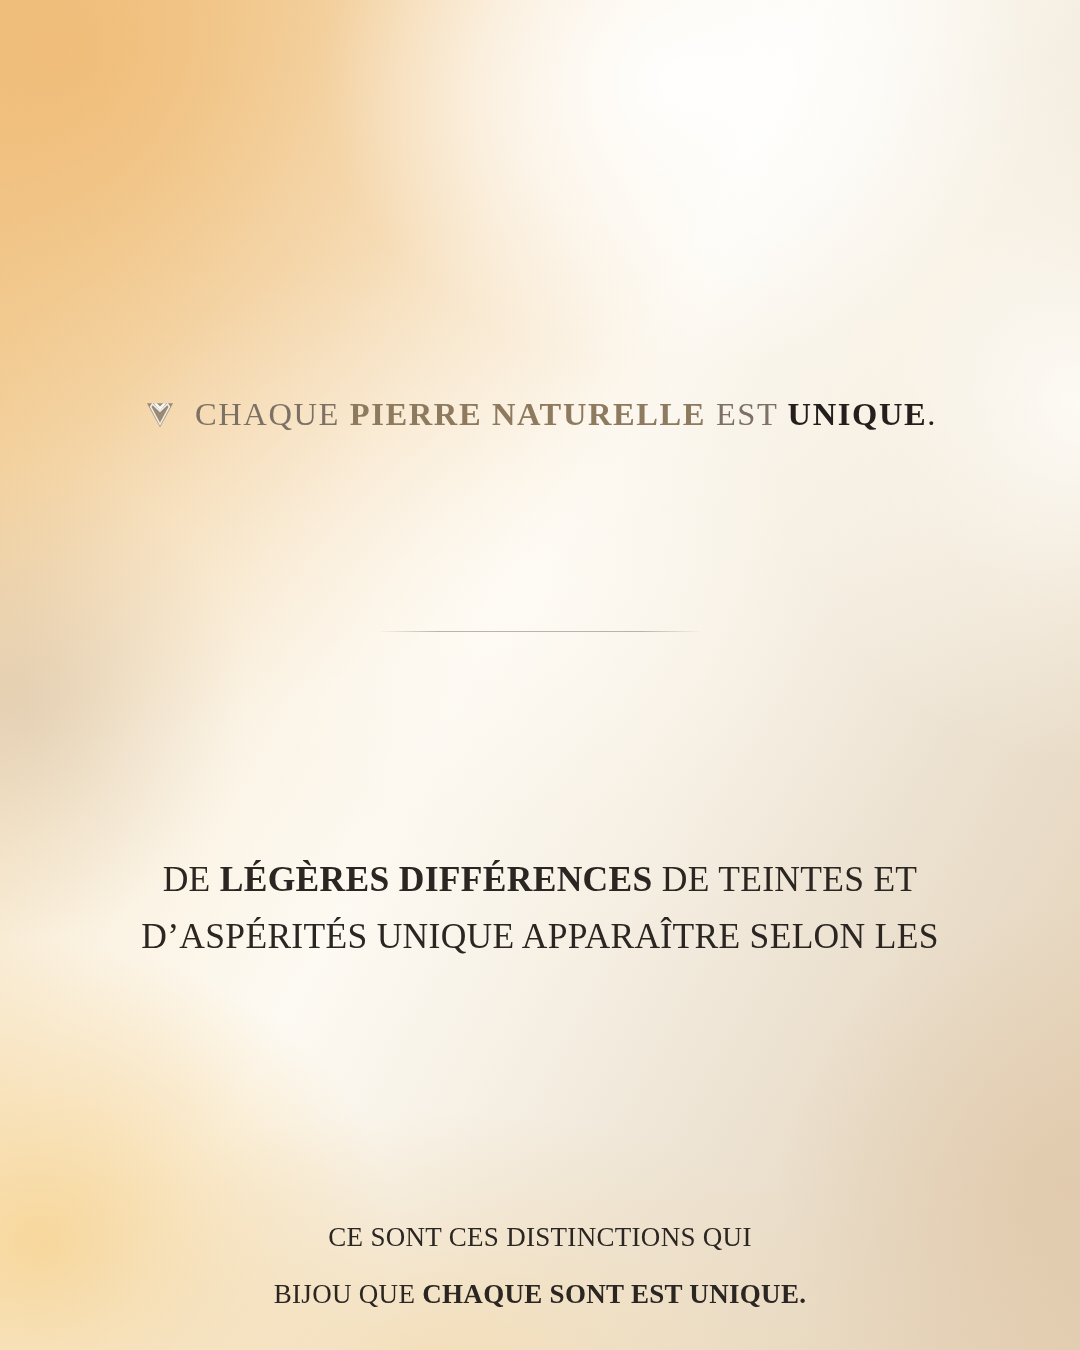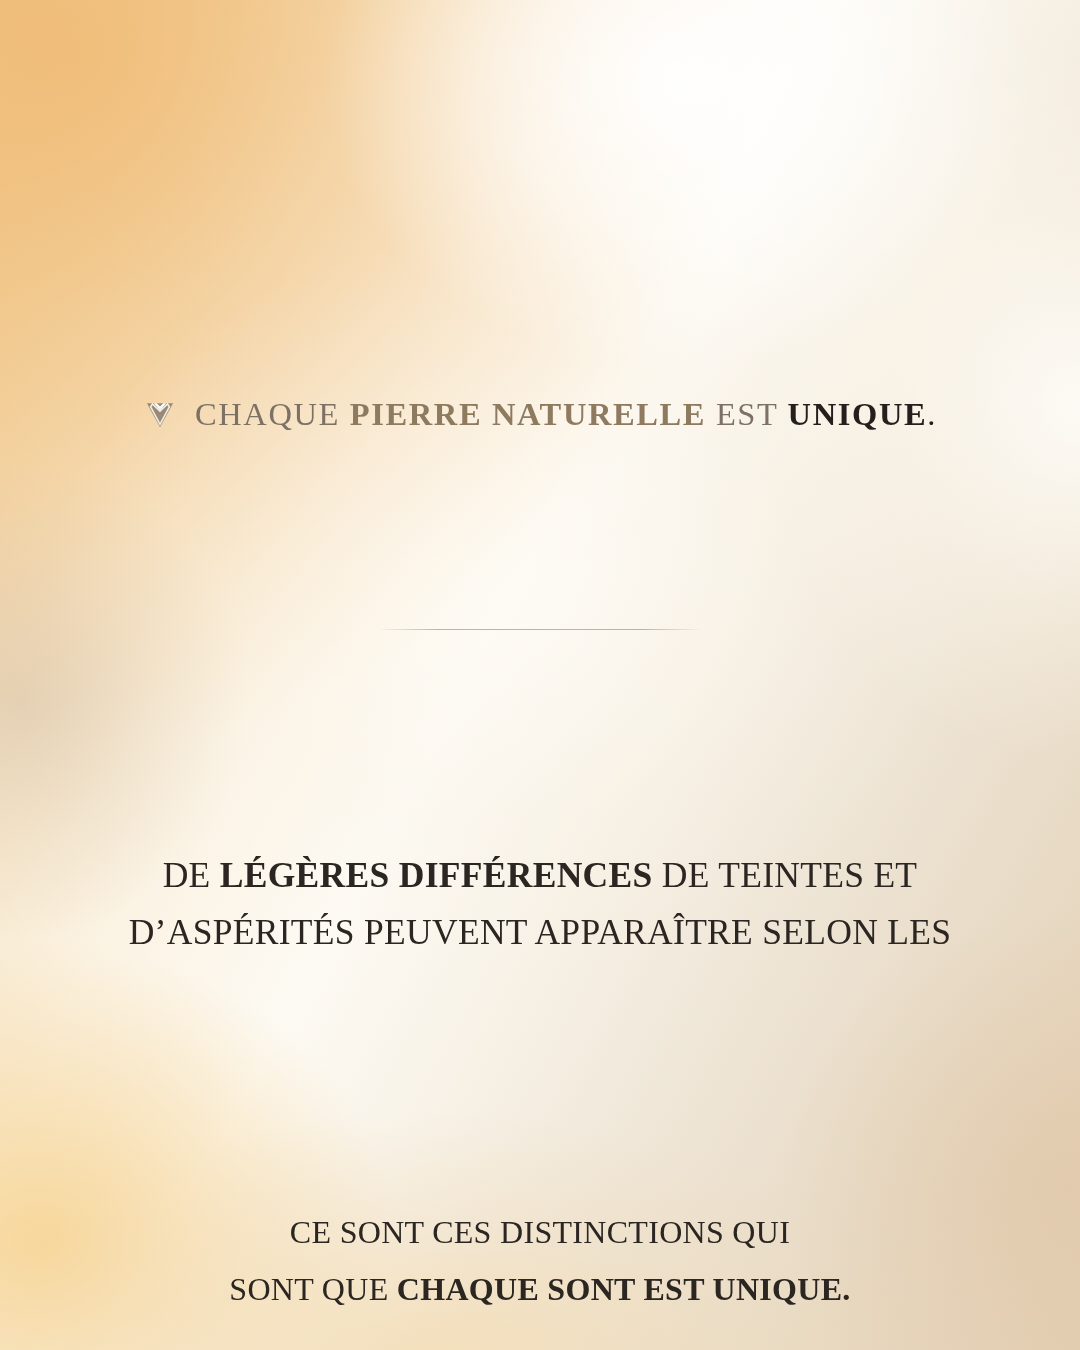--- a/index.html
+++ b/index.html
@@ -133,21 +133,21 @@
   .para-1 {
     margin-top: 78px;
     font-size: 35.5px;
     line-height: 57px;
     width: 880px;
   }
   .para-1 b { font-weight: 700; }
 
   .para-2 {
     margin-top: 68px;
-    font-size: 32px;
+    font-size: 27px;
     line-height: 57px;
     width: 880px;
   }
   .para-2 b { font-weight: 700; }
 
   .line { display: block; }
 </style>
 </head>
 <body>
 
@@ -183,22 +183,22 @@
       </span>
       <span class="headline-text">
         <span>CHAQUE </span><span class="hl-strong">PIERRE NATURELLE</span><span> EST </span><span class="hl-dark">UNIQUE</span><span class="hl-dot">.</span>
       </span>
     </div>
 
     <div class="divider"></div>
 
     <p class="para para-1">
       <span class="line"><span>DE </span><b>LÉGÈRES DIFFÉRENCES</b><span> DE TEINTES ET</span></span>
-      <span class="line">D’ASPÉRITÉS PEUVENT APPARAÎTRE SELON LES</span>
+      <span class="line">D’ASPÉRITÉS UNIQUE APPARAÎTRE SELON LES</span>
     </p>
 
     <p class="para para-2">
       <span class="line">CE SONT CES DISTINCTIONS QUI</span>
-      <span class="line"><span>SONT QUE </span><b>CHAQUE SONT EST UNIQUE.</b></span>
+      <span class="line"><span>BIJOU QUE </span><b>CHAQUE SONT EST UNIQUE.</b></span>
     </p>
 
   </div>
 </div>
 
 </body></html>

